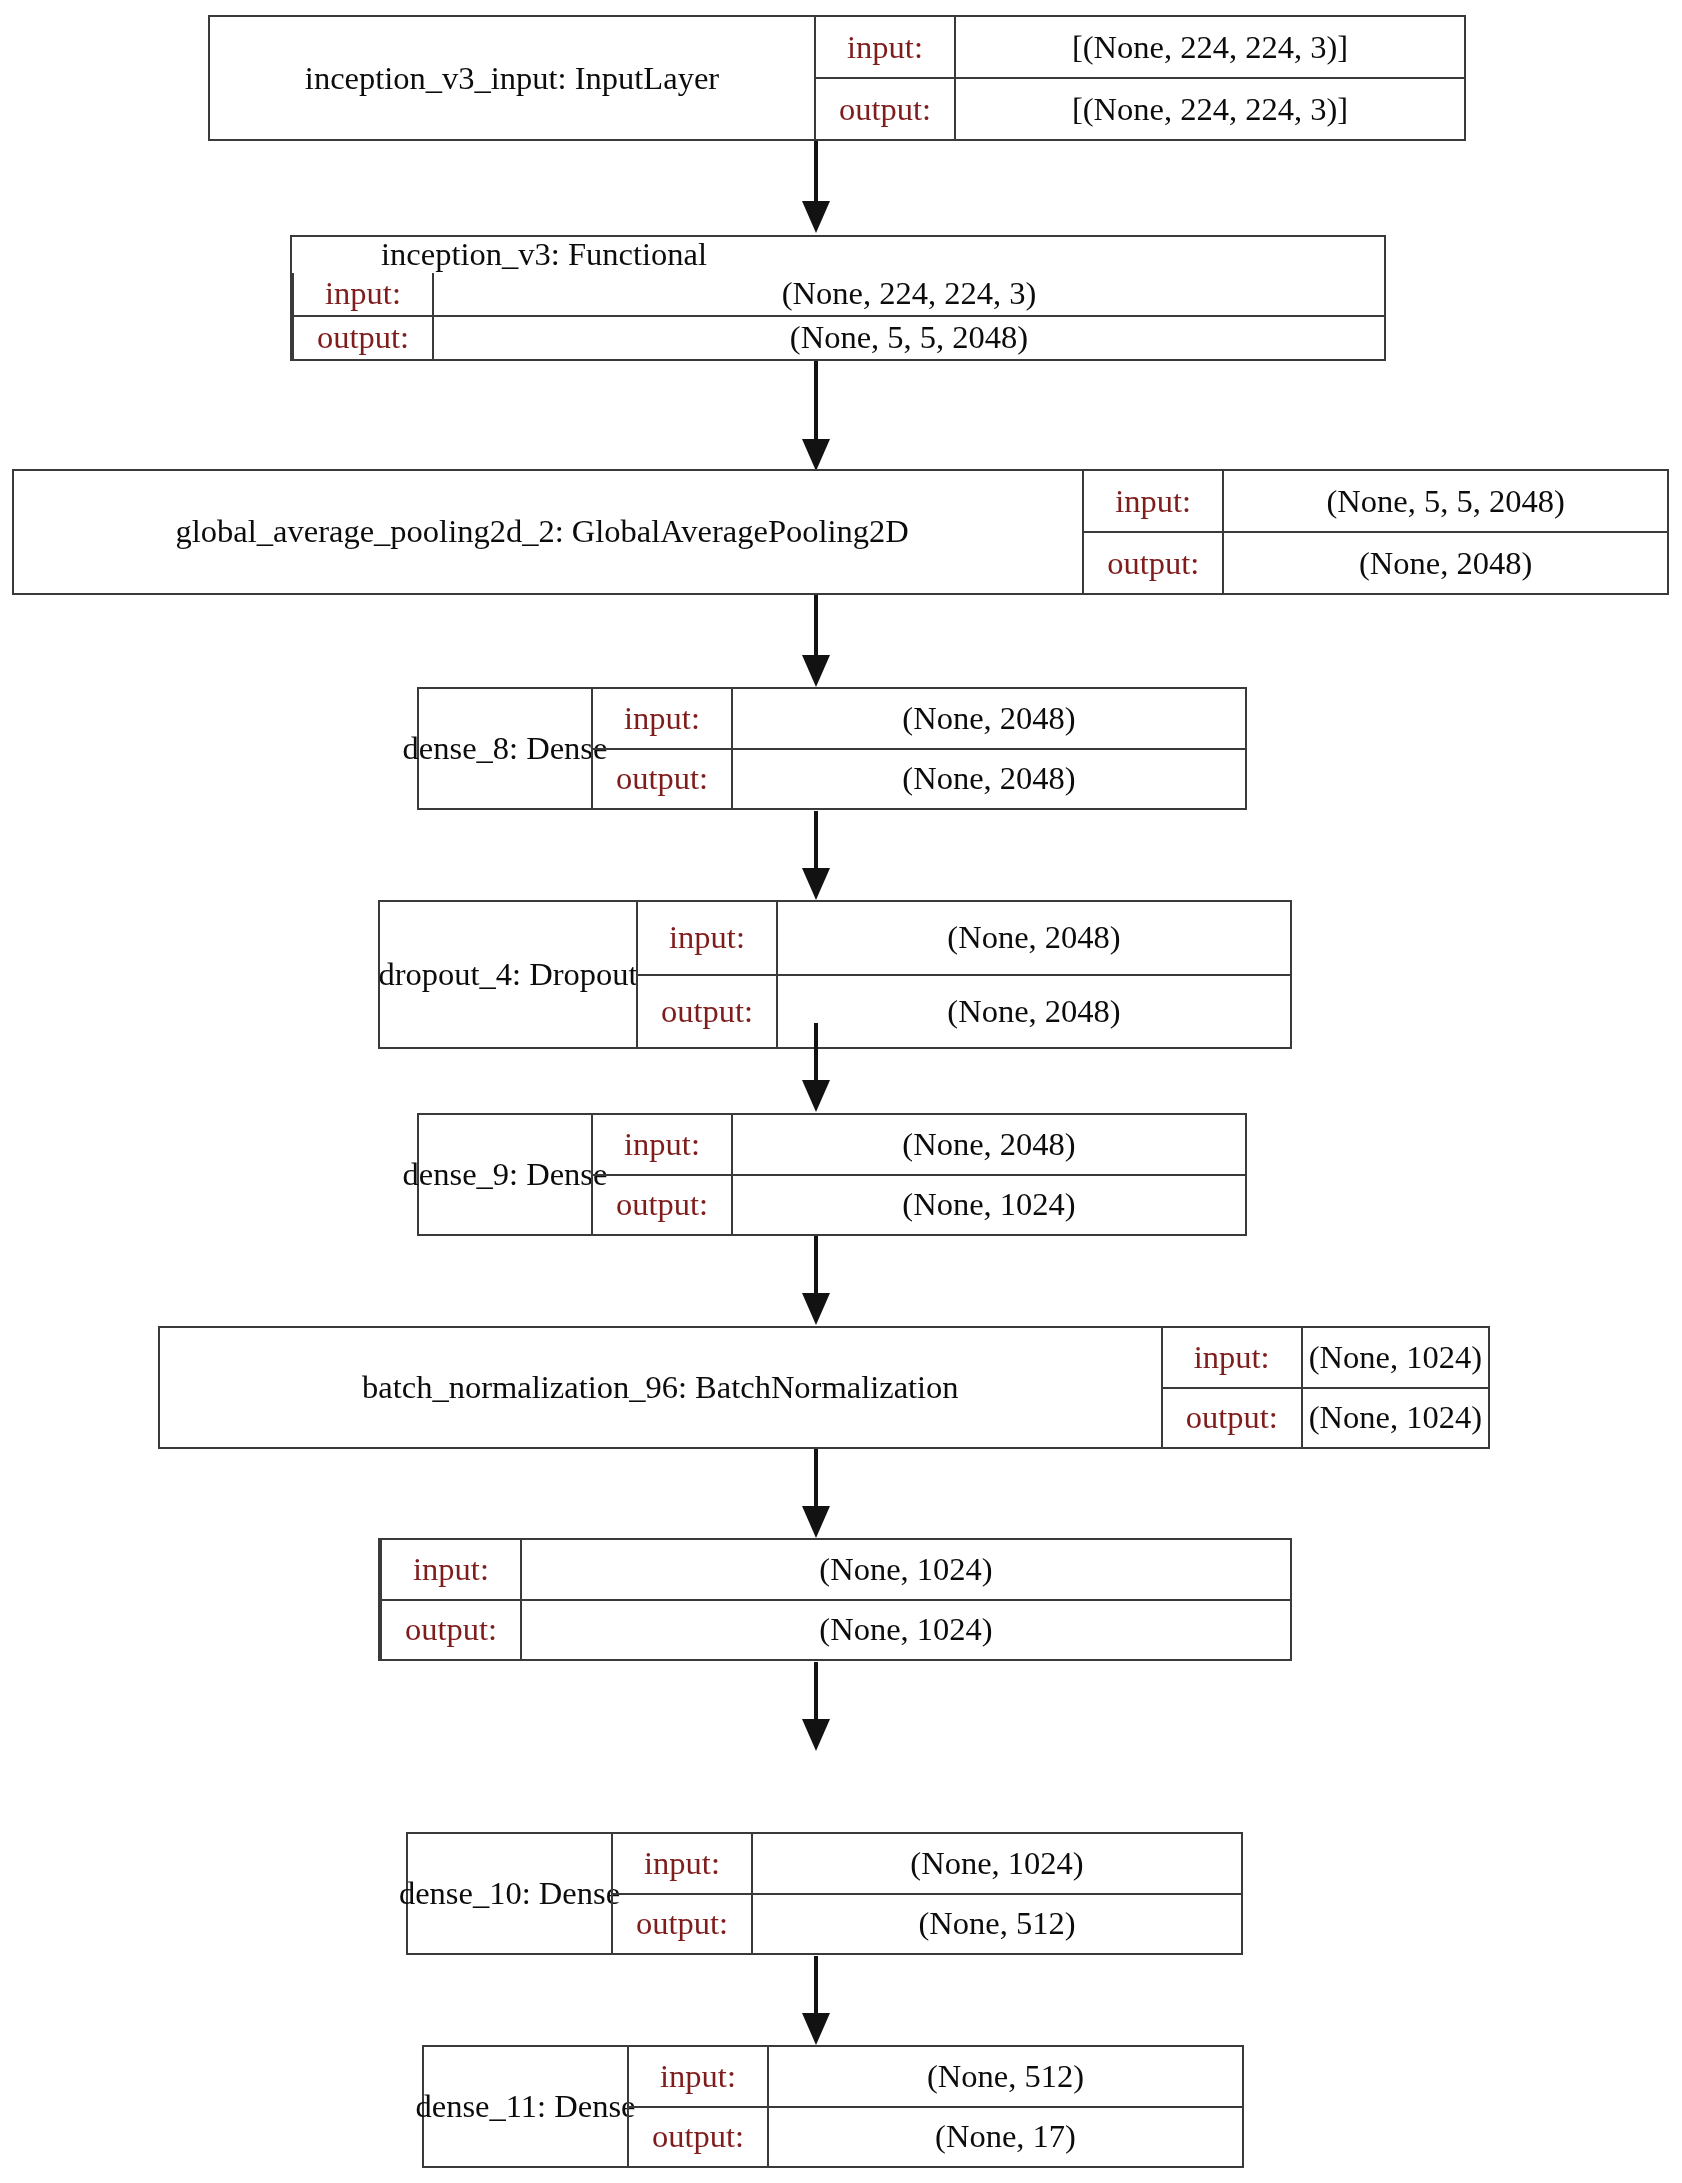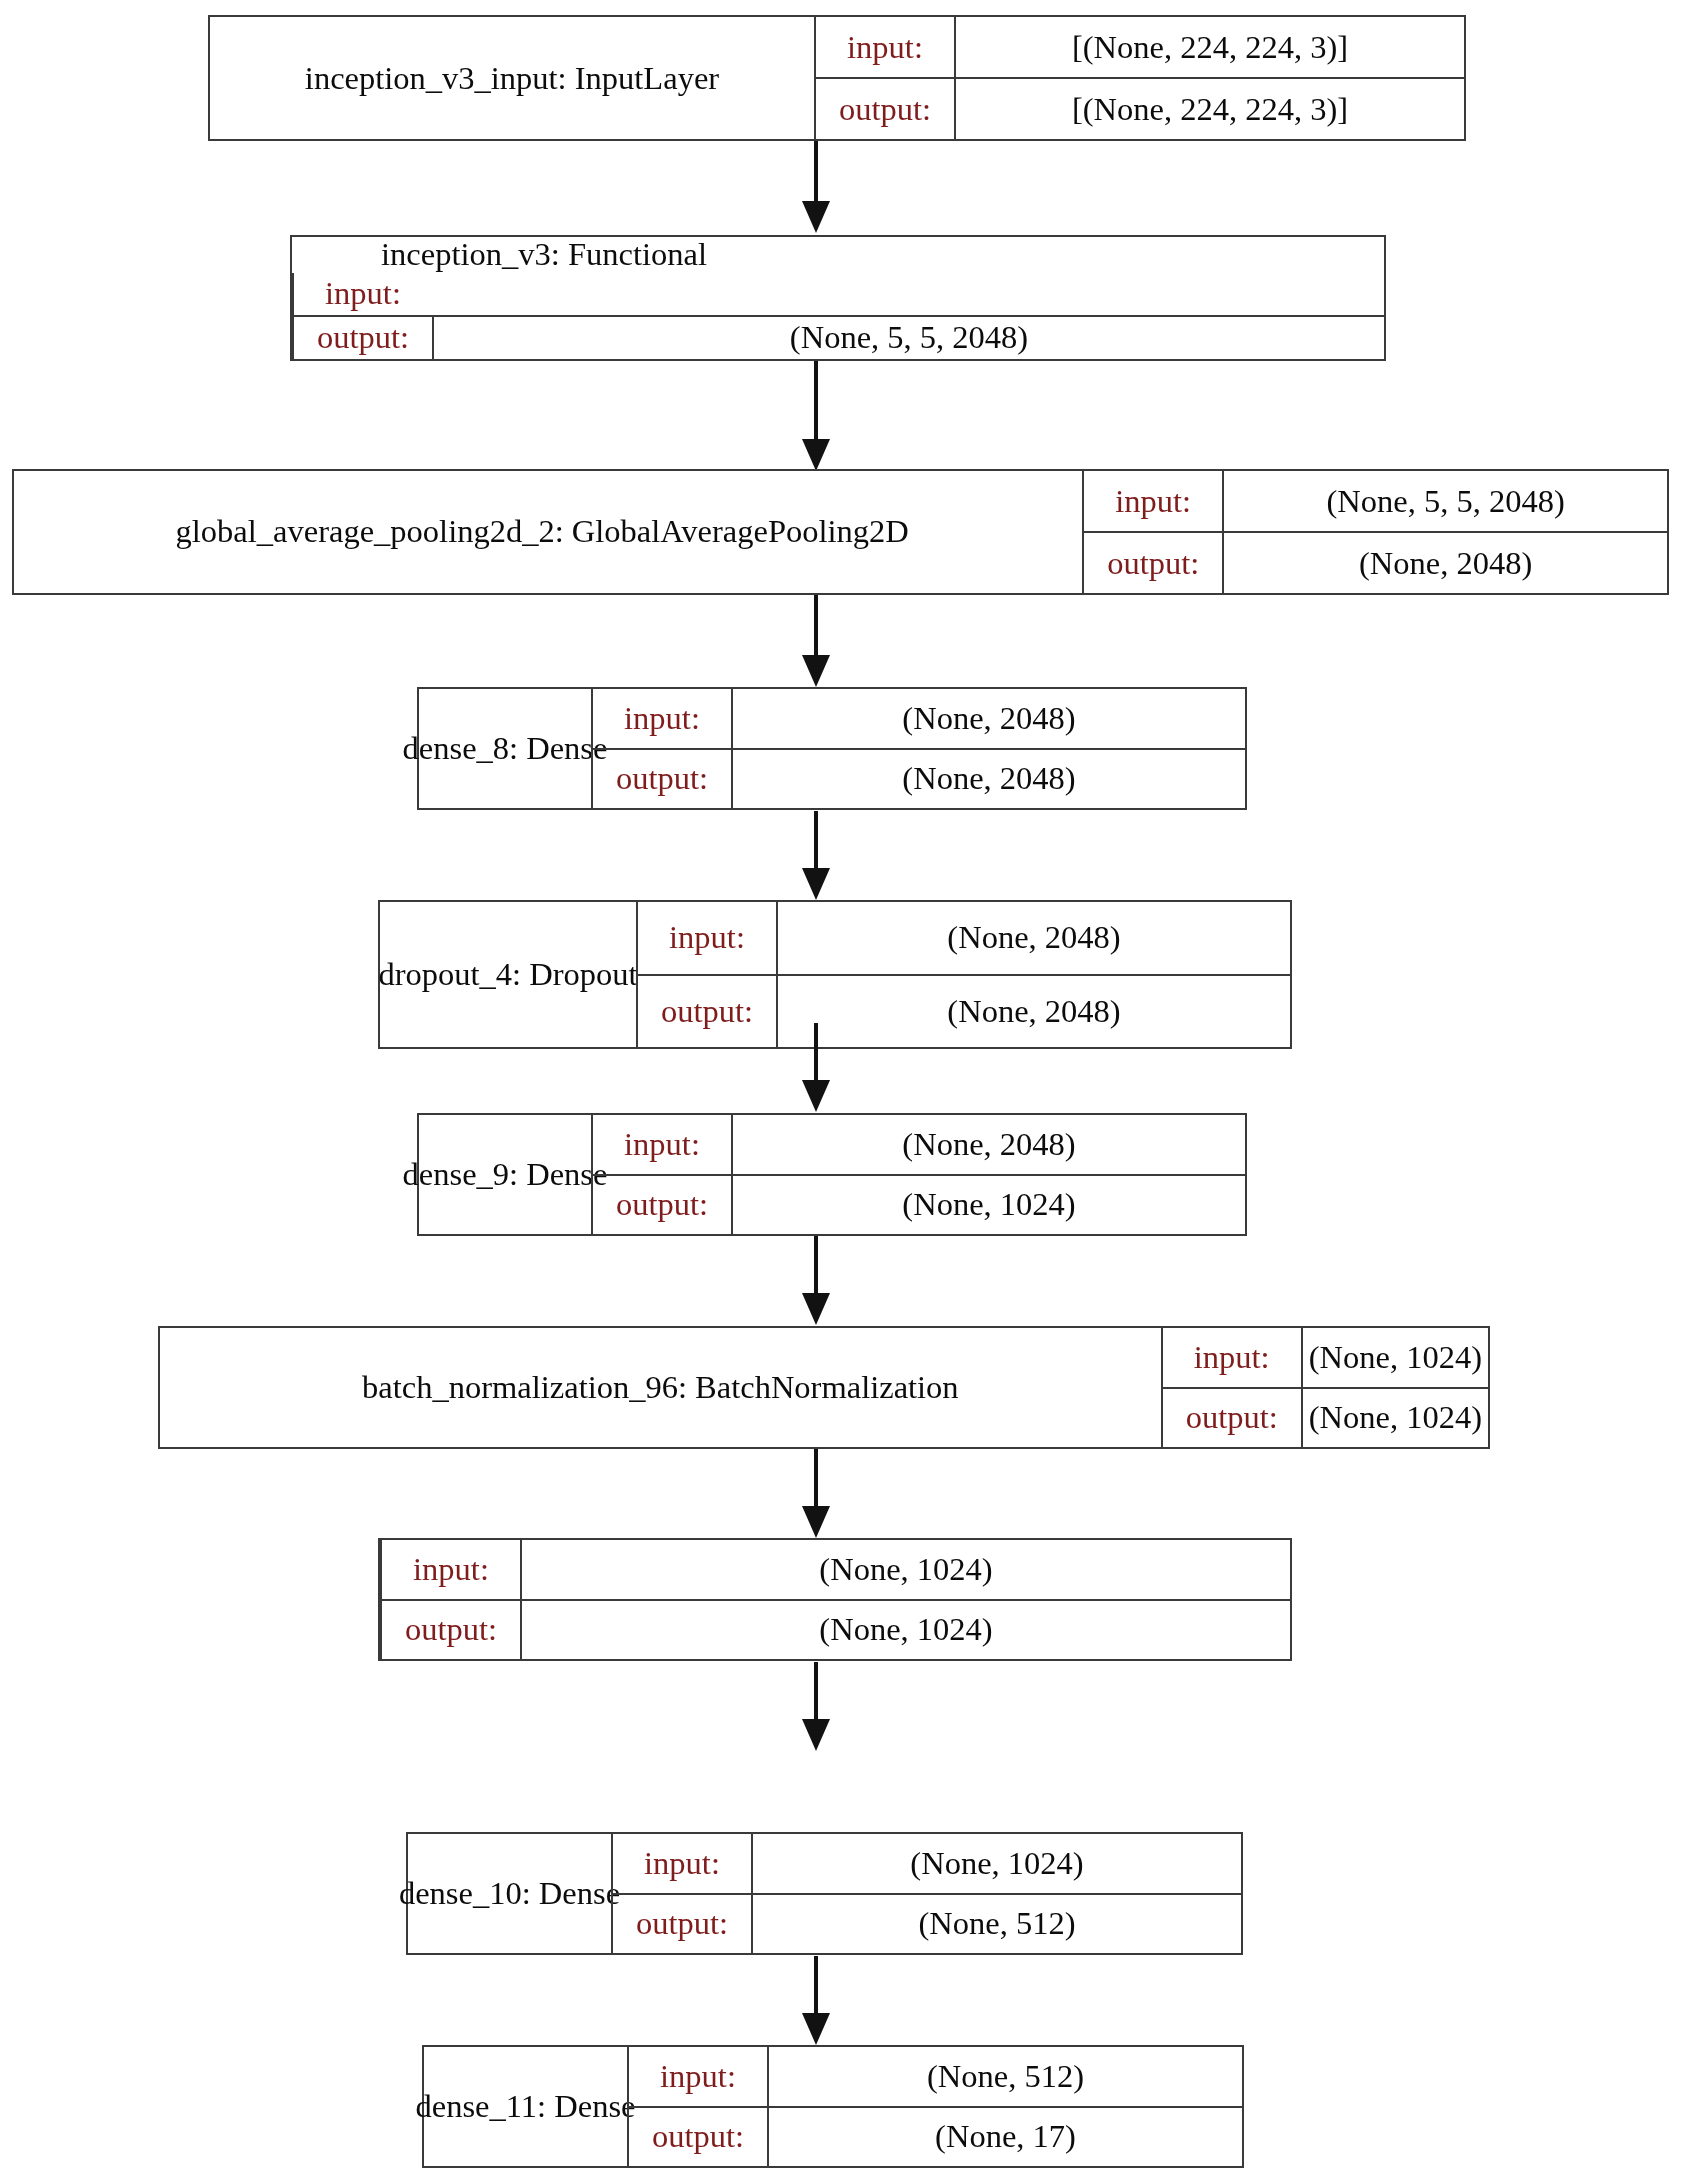--- a/index.html
+++ b/index.html
@@ -122,20 +122,21 @@
   <div class="arrow" style="left:800px; top:141px; width:32.5px; height:92px;">
     <div class="shaft" style="height:63px;"></div>
     <div class="head"></div>
   </div>
 
   <div class="node" style="left:290px; top:235px; width:1096px; height:126px;flex-direction:column;">
     <div class="name-cell" style="width:504px;">inception_v3: Functional</div>
     <div class="io-table">
       <div class="io-row top">
         <div class="io-label" style="width:138px;">input:</div>
+        <div class="io-shape">(None, 224, 224, 3)</div>
       </div>
       <div class="io-row">
         <div class="io-label" style="width:138px;">output:</div>
         <div class="io-shape">(None, 5, 5, 2048)</div>
       </div>
     </div>
   </div>
 
   <div class="arrow" style="left:800px; top:361px; width:32.5px; height:110px;">
     <div class="shaft" style="height:81px;"></div>

